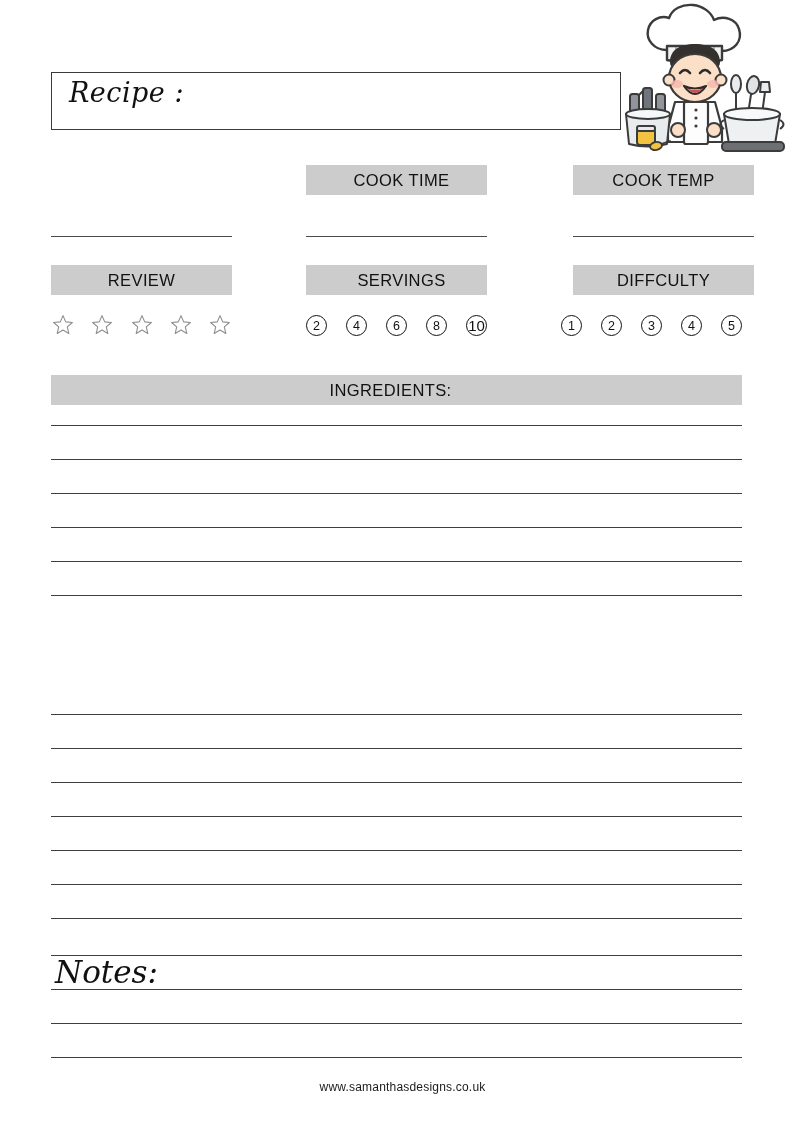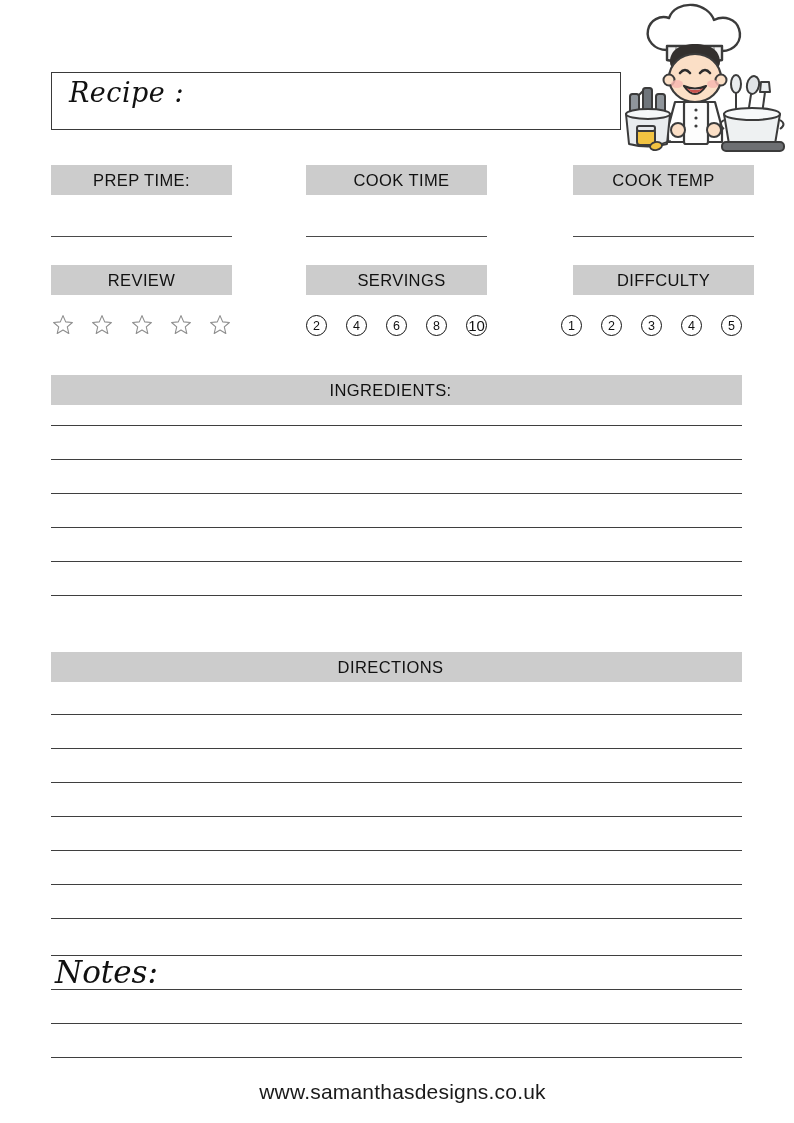--- a/index.html
+++ b/index.html
@@ -161,21 +161,21 @@
     white-space: nowrap;
   }
 
   
   .footer-url {
     position: absolute;
     left: 0;
     top: 1080px;
     width: 794px;
     text-align: center;
-    font-size: 21px;
+    font-size: 12px;
     letter-spacing: 0.2px;
     color: #1a1a1a;
     padding-left: 11px;
   }
 </style>
 </head>
 <body>
 
 <div class="page">
 
@@ -253,23 +253,20 @@
       </g>
 
       <rect x="110" y="140" width="62" height="9" rx="4" fill="#6d6f72" stroke="#3b3b3b" stroke-width="2"></rect>
     </svg>
   </div>
 
   <div class="recipe-box">
     <span class="recipe-label">Recipe :</span>
   </div>
 
-  <div class="band col-band c1 row1">
-    <span>PREP TIME:</span>
-  </div>
   <div class="band col-band c2 row1">
     <span>COOK TIME</span>
   </div>
   <div class="band col-band c3 row1">
     <span>COOK TEMP</span>
   </div>
 
   <div class="meta-rule r1 c1"></div>
   <div class="meta-rule r1 c2"></div>
   <div class="meta-rule r1 c3"></div>
@@ -343,23 +340,20 @@
   </div>
   <div id="ingredient-lines">
       <div class="rule" style="top: 425px;"></div>
       <div class="rule" style="top: 459px;"></div>
       <div class="rule" style="top: 493px;"></div>
       <div class="rule" style="top: 527px;"></div>
       <div class="rule" style="top: 561px;"></div>
       <div class="rule" style="top: 595px;"></div>
     </div>
 
-  <div class="band section-band" id="band-directions">
-    <span class="band-text">DIRECTIONS</span>
-  </div>
   <div id="direction-lines">
       <div class="rule" style="top: 714px;"></div>
       <div class="rule" style="top: 748px;"></div>
       <div class="rule" style="top: 782px;"></div>
       <div class="rule" style="top: 816px;"></div>
       <div class="rule" style="top: 850px;"></div>
       <div class="rule" style="top: 884px;"></div>
       <div class="rule" style="top: 918px;"></div>
     </div>
 

